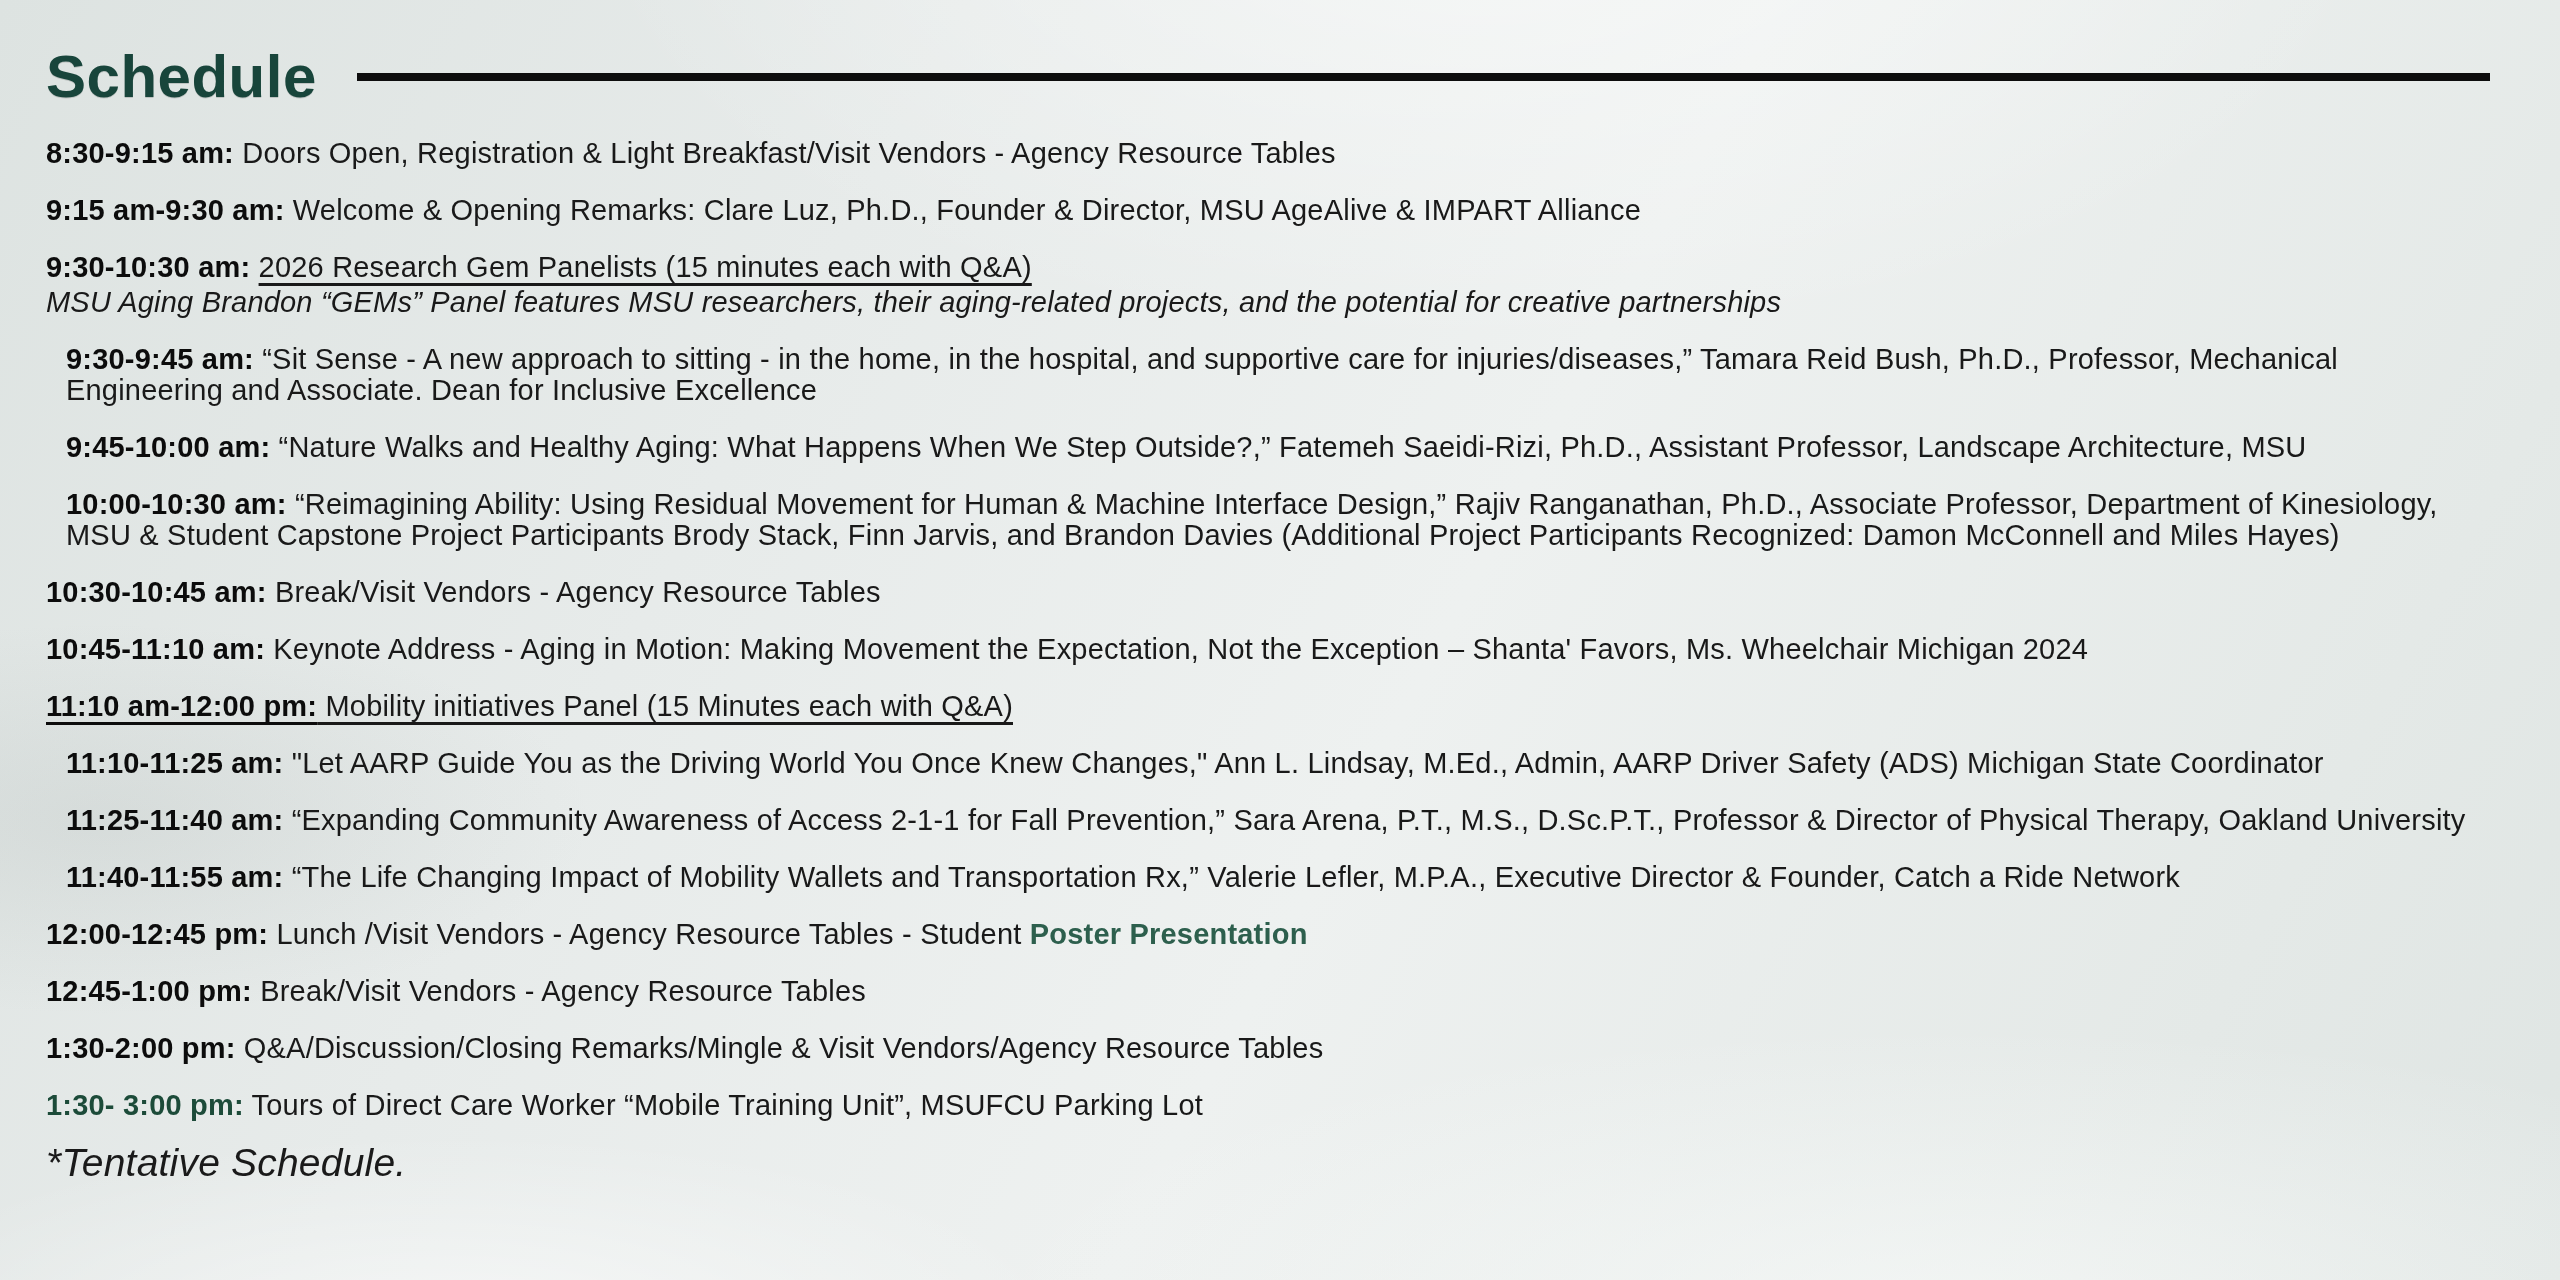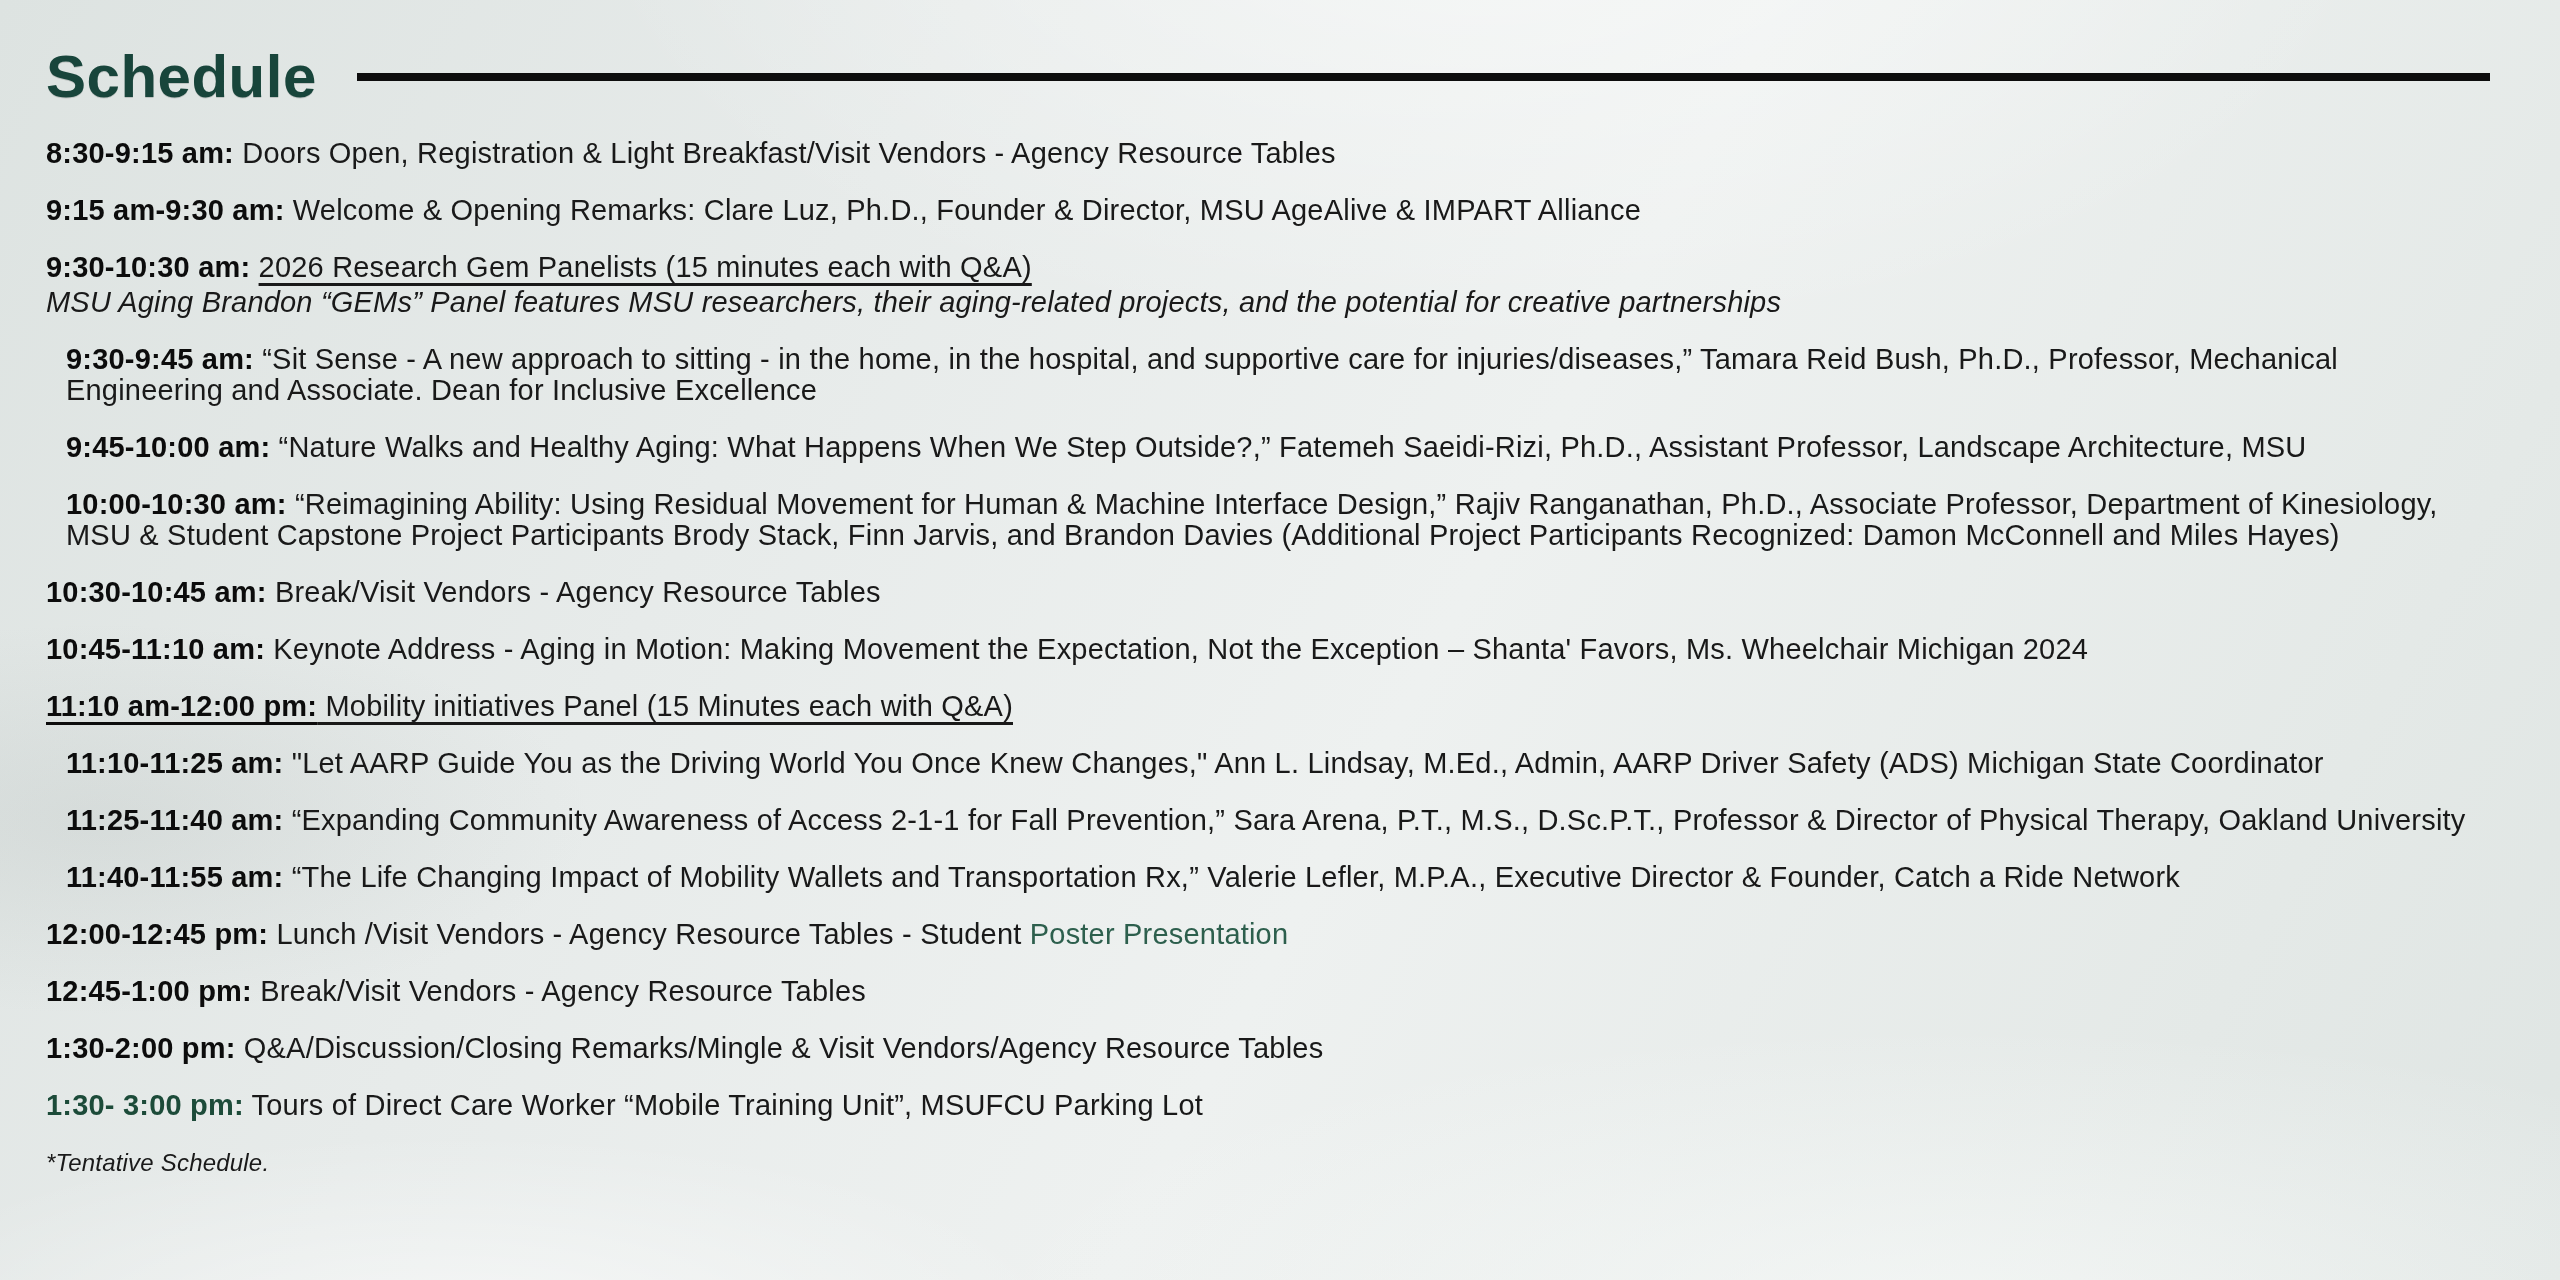--- a/index.html
+++ b/index.html
@@ -43,23 +43,23 @@
   .seg-time-underline {
     font-weight: 700; color: #0c0c0c;
     text-decoration: underline; text-underline-offset: 6px; text-decoration-thickness: 2.5px;
   }
   .seg-time-green { font-weight: 700; color: #1C4B39; }
   .seg-underline {
     text-decoration: underline; text-underline-offset: 6px; text-decoration-thickness: 2.5px;
   }
   .seg-normal { }
   .seg-italic { font-style: italic; }
-  .seg-green-link { color: #2D5F4D; }
+  .seg-green-link { color: #2D5F4D; font-weight: bold; }
   .footnote {
-    margin: 0; font-size: 24px; line-height: 31px; letter-spacing: 0.2px;
+    margin: 0; font-size: 39px; line-height: 31px; letter-spacing: 0.2px;
     font-style: italic; color: #1a1a1a;
   }
 </style>
 </head>
 <body>
 
 <div class="page">
   <div class="content">
     <div class="title-row">
       <div class="title">Schedule</div>

